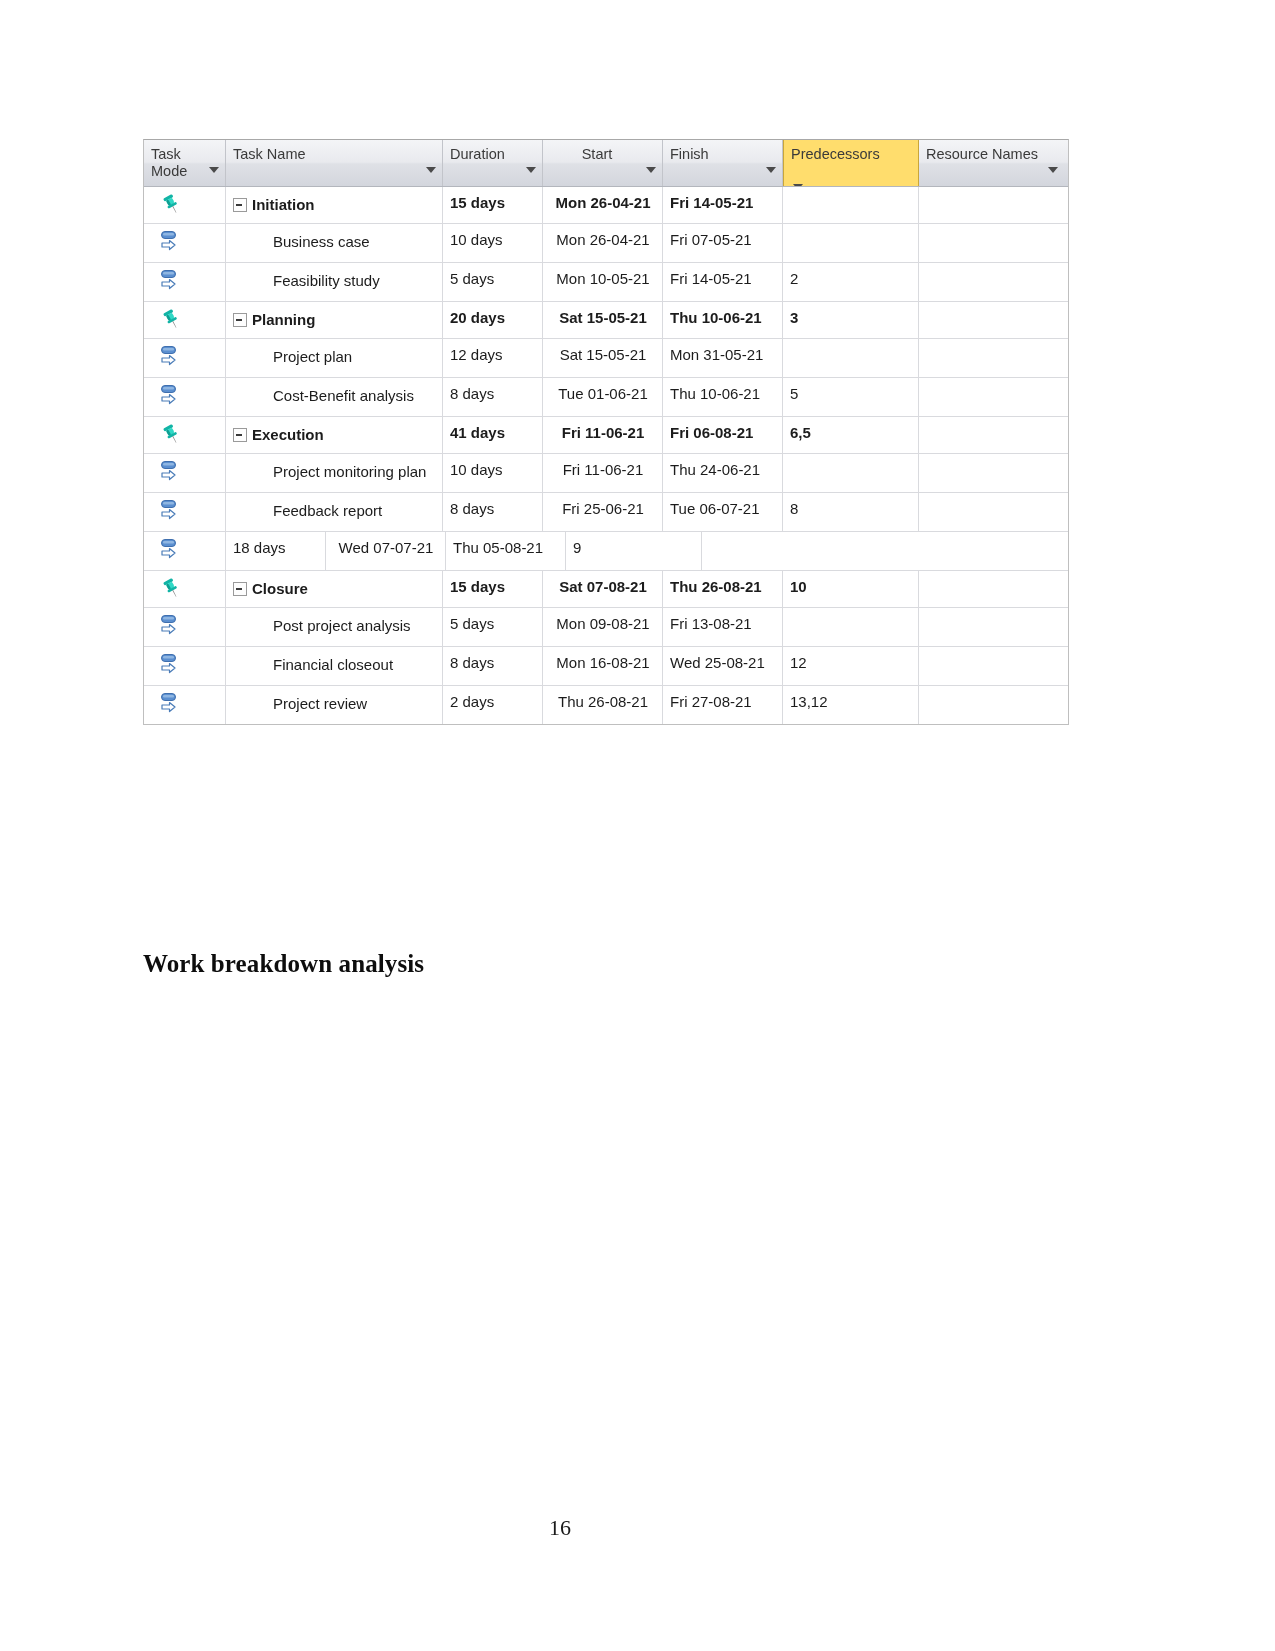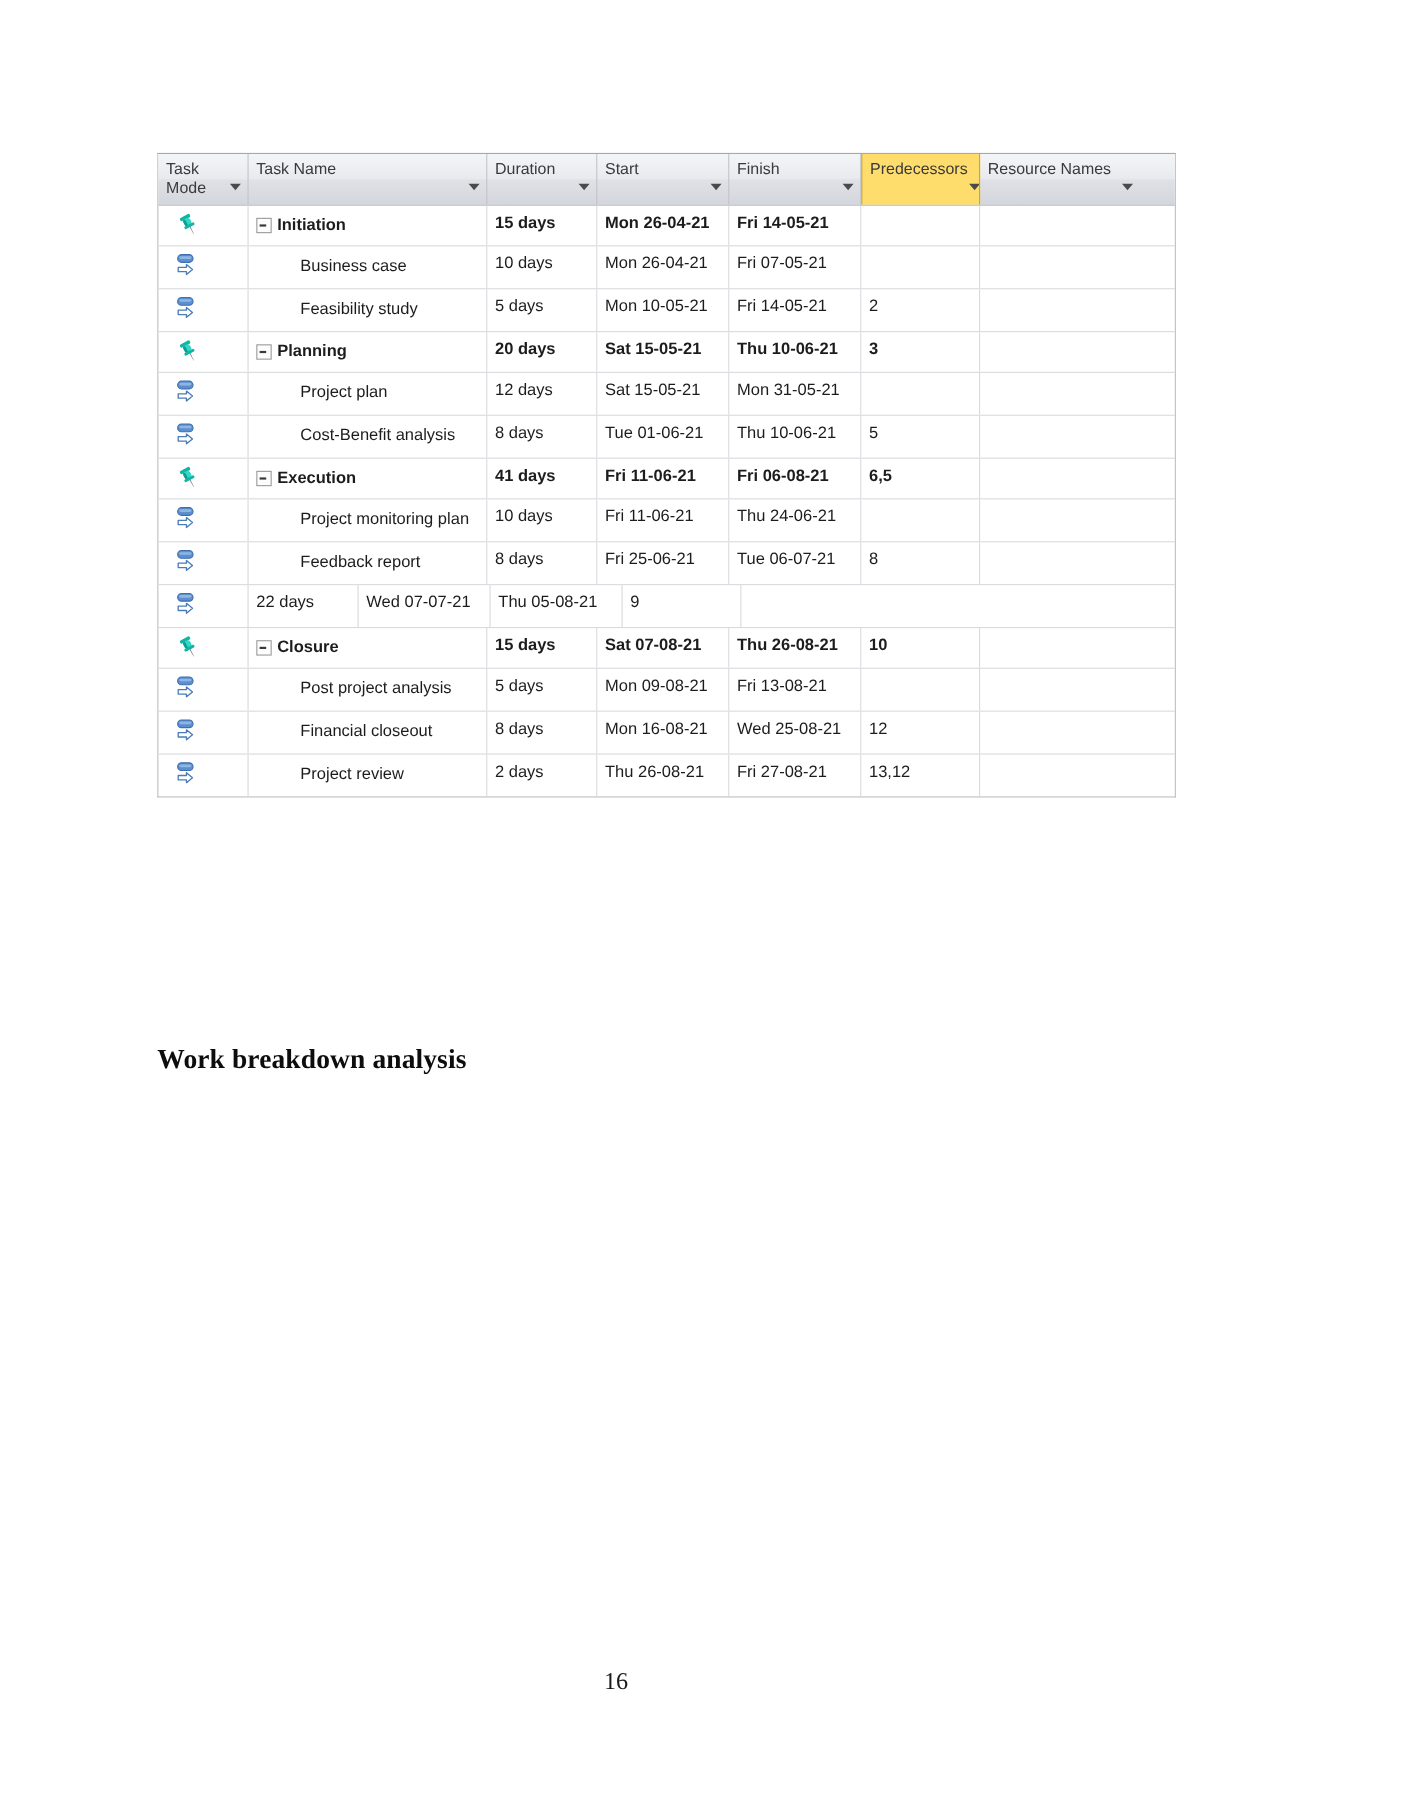--- a/index.html
+++ b/index.html
@@ -90,23 +90,23 @@
     color: #1c1c1c;
     padding: 7px 6px 6px 7px;
     overflow: hidden;
   }
   .tt-body .tt-cell:last-child { border-right: none; }
 
   
   .c-mode   { width: 82px;  }
   .c-name   { width: 217px; }
   .c-dur    { width: 100px; }
-  .c-start  { width: 120px; }
+  .c-start  { width: 120px; text-align: center; }
   .c-finish { width: 120px; }
-  .c-pred   { width: 108px; }
+  .c-pred   { width: 136px; flex-direction: column; }
   .c-res    { width: 145px; }
 
   .tt-body .c-mode {
     display: flex;
     align-items: flex-start;
     justify-content: flex-start;
     padding-left: 15px;
     padding-top: 6px;
   }
 
@@ -416,21 +416,21 @@
         <div class="tt-cell c-res"></div>
       </div>
       <div class="tt-row">
         <div class="tt-cell c-mode">
           <svg class="icon-auto" viewBox="0 0 24 26">
             <rect x="2.5" y="1.5" width="14" height="7" rx="3.5" fill="#5b8fd0" stroke="#3f6fae" stroke-width="1"></rect>
             <rect x="4" y="3" width="11" height="2.4" rx="1.2" fill="#8fb6e2"></rect>
             <path d="M3 13 L10.5 13 L10.5 10.5 L16 15 L10.5 19.5 L10.5 17 L3 17 Z" fill="#ffffff" stroke="#4a7cb8" stroke-width="1.2" stroke-linejoin="round"></path>
           </svg>
         </div>
-        <div class="tt-cell c-dur">22 days</div>
+        <div class="tt-cell c-dur">18 days</div>
         <div class="tt-cell c-start">Wed 07-07-21</div>
         <div class="tt-cell c-finish">Thu 05-08-21</div>
         <div class="tt-cell c-pred">9</div>
         <div class="tt-cell c-res"></div>
       </div>
       <div class="tt-row row-summary">
         <div class="tt-cell c-mode">
           <svg class="icon-pin" viewBox="0 0 24 24">
             <g transform="rotate(-28 12 10)">
               <rect x="7" y="2.5" width="10" height="3.2" rx="1.2" fill="#12b4a6"></rect>

